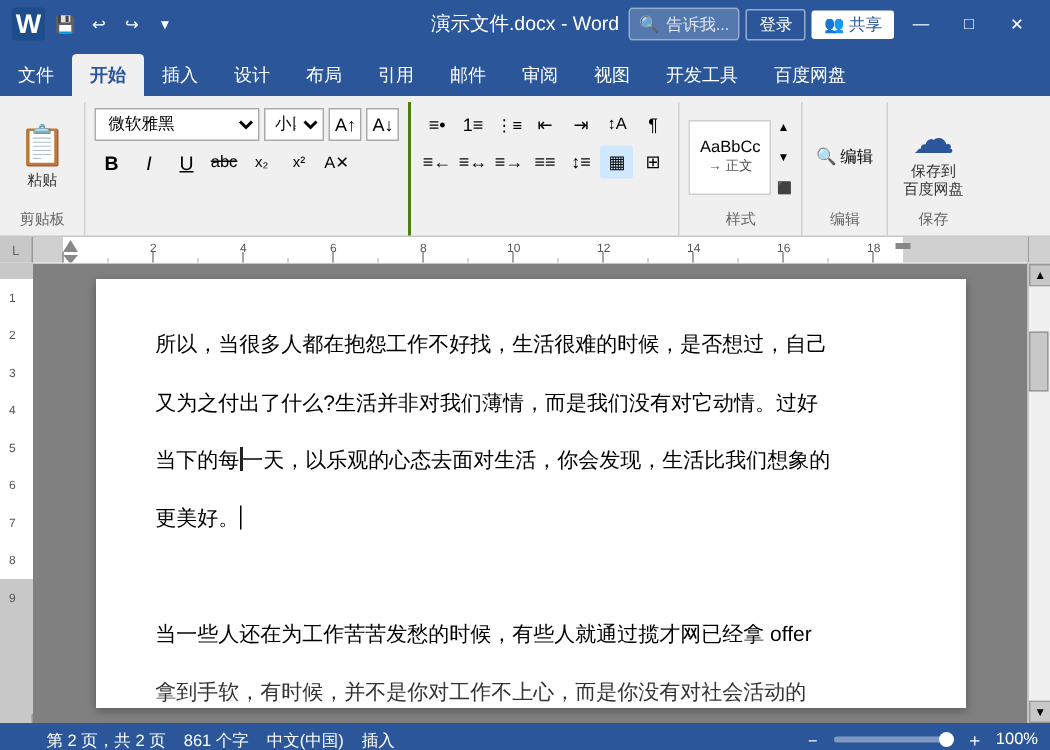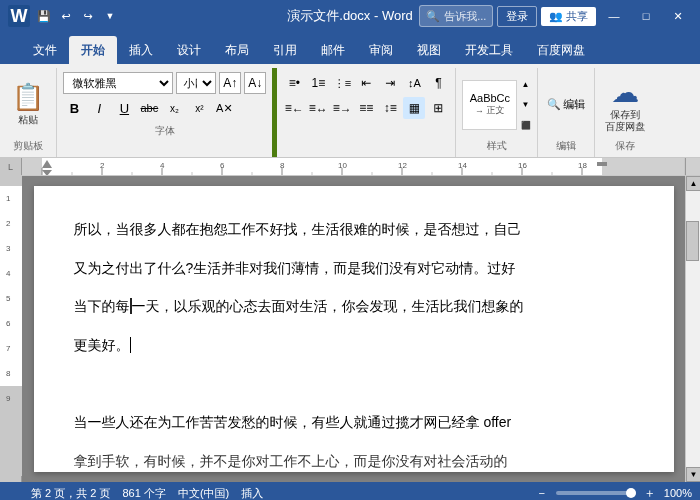--- a/index.html
+++ b/index.html
@@ -20,21 +20,21 @@
     .title-bar-right { display: flex; align-items: center; gap: 4px; margin-left: auto; }
     .tb-icon { width: 16px; height: 16px; display: flex; align-items: center; justify-content: center; font-size: 11px; color: white; cursor: pointer; }
     .win-btn { width: 28px; height: 20px; display: flex; align-items: center; justify-content: center; font-size: 11px; color: white; cursor: pointer; }
 
     
     .ribbon-tabs {
       height: 32px;
       background: #2b579a;
       display: flex;
       align-items: flex-end;
-      padding-left: 21px;
+      padding-left: 0;
     }
     .ribbon-tab {
       height: 28px;
       padding: 0 12px;
       display: flex;
       align-items: center;
       color: white;
       font-size: 12px;
       cursor: pointer;
       border-radius: 3px 3px 0 0;
@@ -47,21 +47,21 @@
       border-bottom: 1px solid #c8c8c8;
       padding: 4px 0 0 0;
       display: flex;
       align-items: stretch;
       min-height: 88px;
     }
 
     
     .font-group {
       padding: 4px 6px;
-      border-right: 5px solid #4d7c0f;
+      border-right: 2px solid #4d7c0f;
       display: flex;
       flex-direction: column;
       gap: 3px;
       min-width: 160px;
     }
     .font-row { display: flex; align-items: center; gap: 3px; }
     .font-select {
       width: 110px;
       height: 22px;
       font-size: 11px;
@@ -168,21 +168,21 @@
     }
     .doc-scroll {
       flex: 1;
       overflow: hidden;
       display: flex;
       justify-content: center;
       background: #808080;
       padding: 10px 0;
     }
     .doc-page {
-      width: 640px;
+      width: 580px;
       background: white;
       box-shadow: 0 2px 6px rgba(0,0,0,0.3);
       padding: 30px 40px;
       position: relative;
     }
     .doc-text {
       font-size: 14px;
       line-height: 1.9;
       color: #000;
       font-family: '微软雅黑', 'Microsoft YaHei', sans-serif;
@@ -342,21 +342,20 @@
       <div style="display:flex;flex-direction:column;align-items:center;">
         <button class="format-btn underline">U</button>
       </div>
       <button class="format-btn" style="text-decoration:line-through;font-size:11px;">abc</button>
       <button class="format-btn" style="font-size:10px;">x₂</button>
       <button class="format-btn" style="font-size:10px;">x²</button>
       <button class="format-btn" style="font-size:11px;">
         <span>A✕</span>
       </button>
     </div>
-    <div style="font-size:10px;color:#666;margin-top:2px;text-align:center;">字体</div>
   </div>
 
   <div class="para-group">
     <div class="btn-row">
       <button class="format-btn" style="font-size:12px;">≡•</button>
       <button class="format-btn" style="font-size:12px;">1≡</button>
       <button class="format-btn" style="font-size:11px;">⋮≡</button>
       <button class="format-btn" style="font-size:12px;">⇤</button>
       <button class="format-btn" style="font-size:12px;">⇥</button>
       <button class="format-btn" style="font-size:11px;">↕A</button>

